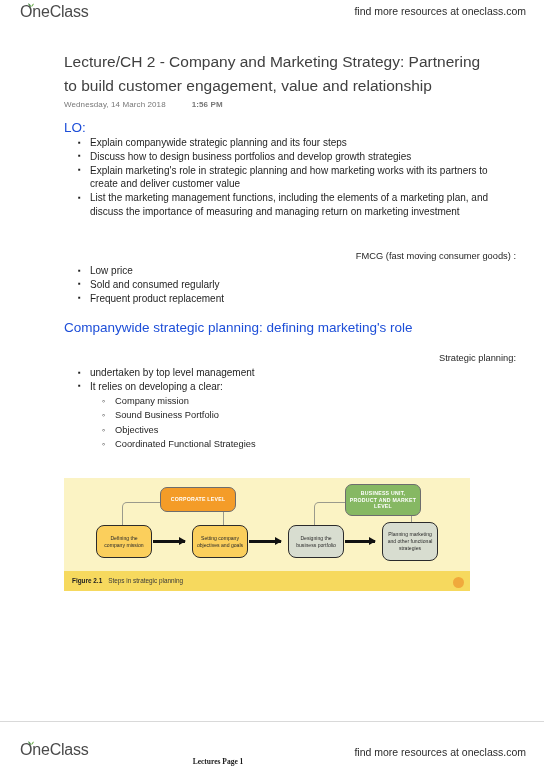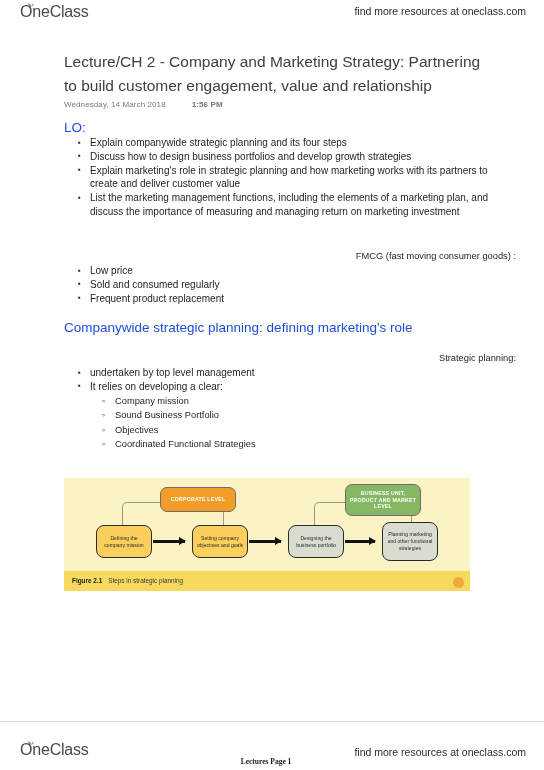--- a/index.html
+++ b/index.html
@@ -305,21 +305,20 @@
   .footer-pagenum {
     position: absolute;
     left: 0;
     top: 36px;
     width: 436px;
     text-align: center;
     font-family: "Liberation Serif", serif;
     font-size: 7.5px;
     font-weight: 700;
     color: #1a1a1a;
-    margin-left: 48px;
   }
   .footer-tagline {
     position: absolute;
     right: 18px;
     top: 25px;
     font-size: 10.5px;
     color: #2b2b2b;
     white-space: nowrap;
   }
 </style>

